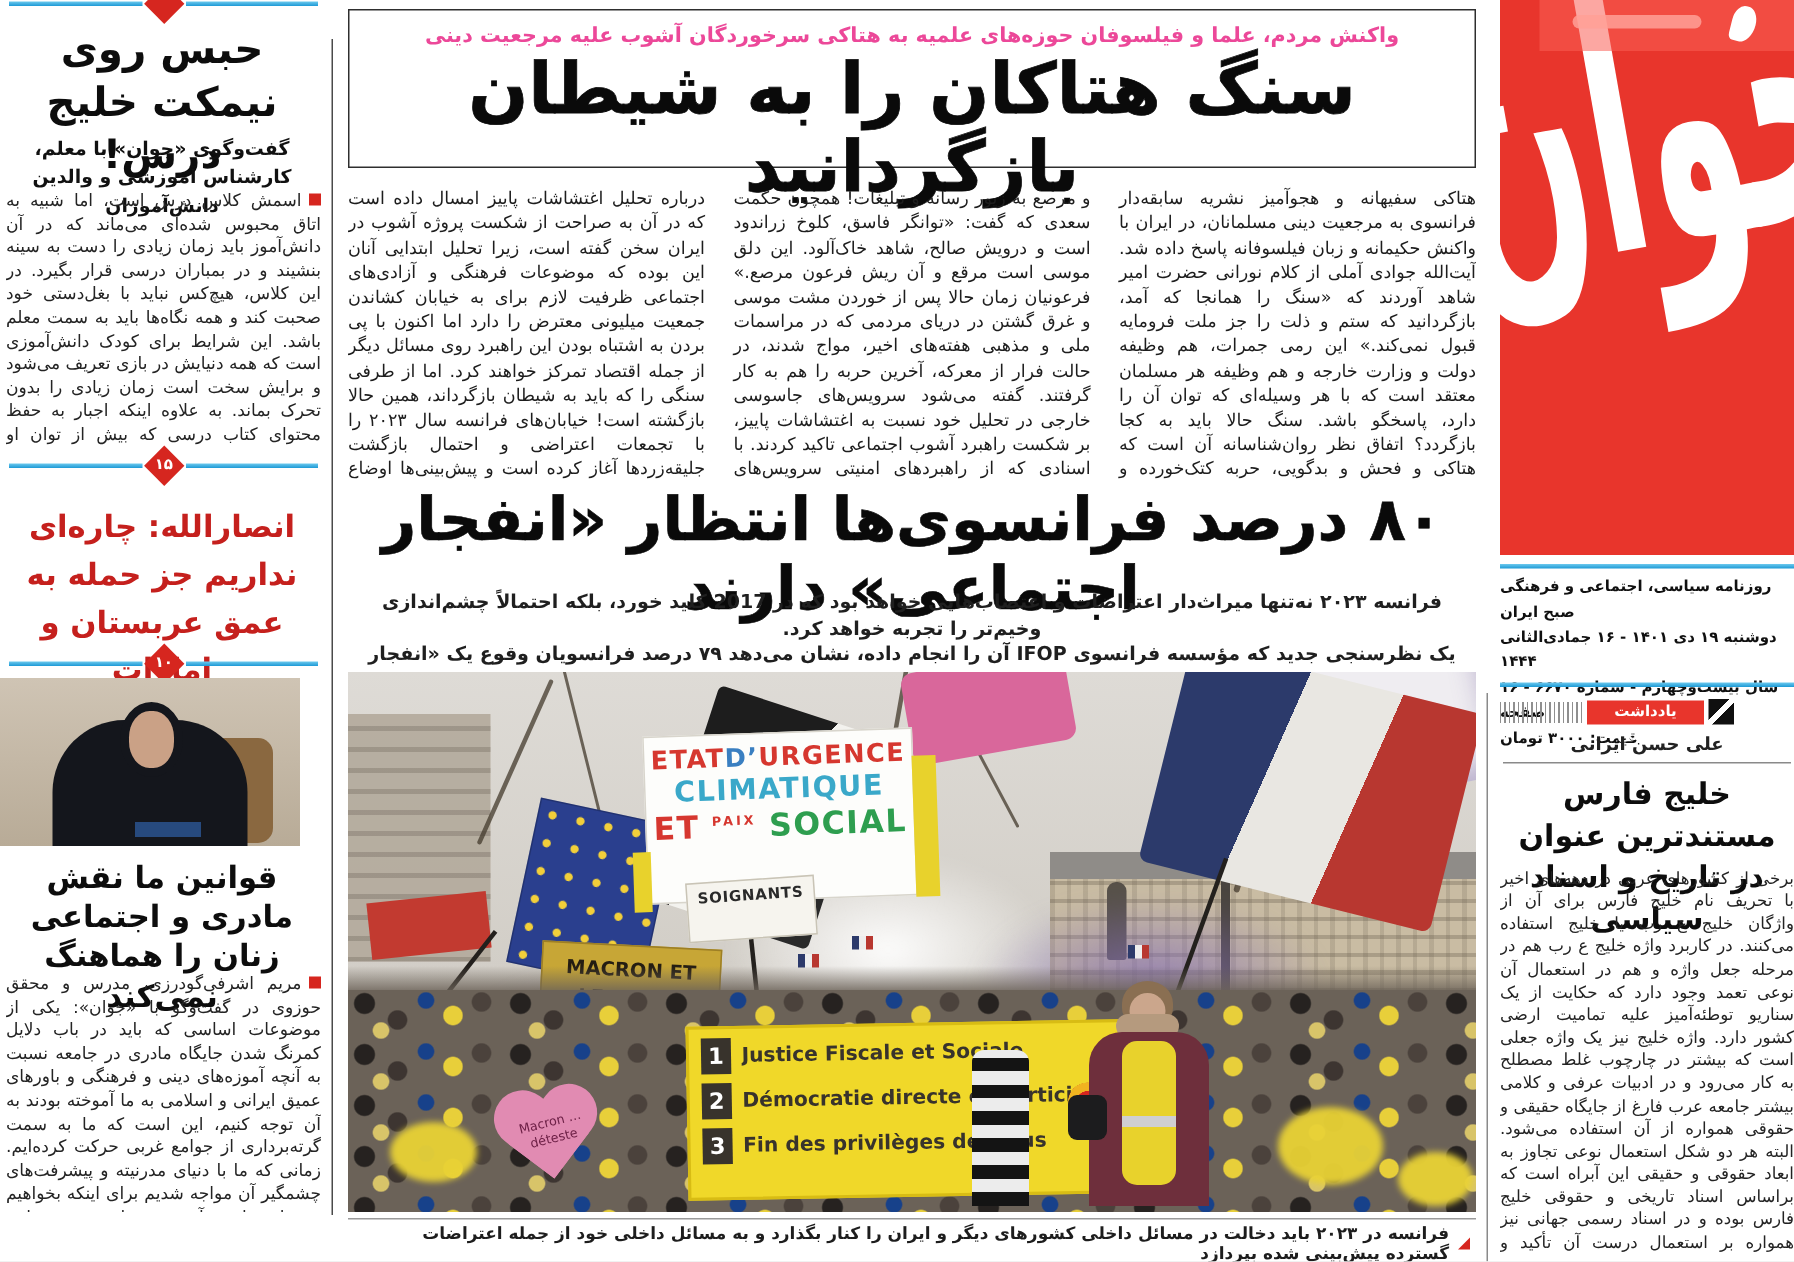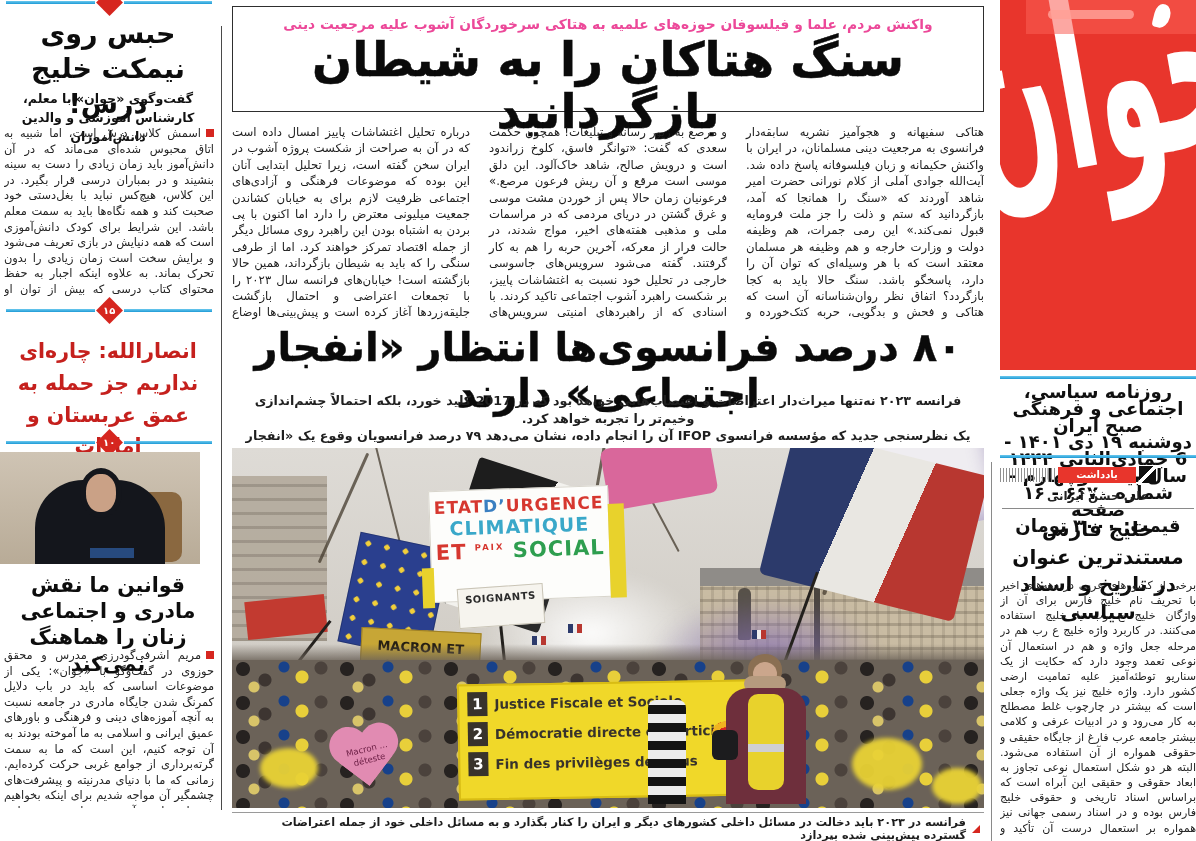--- a/index.html
+++ b/index.html
@@ -157,22 +157,22 @@
   
   .logo-box { position:absolute; left:1000px; top:0; width:196px; height:370px; background:#e8352c; overflow:hidden; }
   .logo-word { position:absolute; left:-40px; top:28px; width:280px; text-align:center; color:#fff;
                font-size:104px; font-weight:bold; transform:rotate(-10deg) scale(1.05,2.3);
                transform-origin:center; line-height:1; }
   .watermark { position:absolute; right:0; top:0; width:170px; height:34px; background:rgba(250,95,85,.55); }
   .wm-bar { position:absolute; right:62px; top:10px; width:86px; height:9px; background:rgba(255,160,150,.85); border-radius:5px; }
   .wm-dot { position:absolute; right:26px; top:4px; width:16px; height:24px; background:#fff;
             border-radius:50% 50% 60% 20%; transform:rotate(14deg); }
   .blue-rule { position:absolute; left:1000px; width:196px; height:3px; background:linear-gradient(#6cc9ee,#1d9ad6); }
-  .mast-info { position:absolute; left:1000px; top:384px; width:196px; text-align:center;
-               font-size:18px; font-weight:bold; line-height:16.8px; color:#101010; }
+  .mast-info { position:absolute; left:1000px; top:384px; width:196px; text-align:left;
+               font-size:10px; font-weight:bold; line-height:16.8px; color:#101010; }
   .badge-row { position:absolute; left:1000px; top:466px; width:156px; height:17px;
                display:flex; flex-direction:row; align-items:center; gap:3px; direction:rtl; }
   .note-icon { flex:none; width:17px; height:17px; background:linear-gradient(135deg, #101010 42%, #fff 42% 56%, #101010 56%); }
   .badge { flex:none; width:78px; height:16px; background:#e8352c; color:#fff; font-size:10px;
            font-weight:bold; text-align:center; line-height:16px; }
   .bstripes { flex:1; height:14px; background:repeating-linear-gradient(90deg, #8f8f8f 0 1px, transparent 1px 3px); }
   .note-author { position:absolute; left:1000px; top:489px; width:196px; text-align:center;
                  font-size:12px; font-weight:bold; color:#222; }
   .note-hr { position:absolute; left:1002px; top:508px; width:192px; height:1px; background:#8a8a8a; }
   .note-headline { position:absolute; left:1000px; top:516px; width:196px; text-align:center;
@@ -339,21 +339,21 @@
     <div class="logo-word">جوان</div>
     <div class="watermark">
       <span class="wm-bar"></span>
       <span class="wm-dot"></span>
     </div>
   </div>
 
   <div class="blue-rule" style="top:376px"></div>
   <div class="mast-info">
     <div>روزنامه سیاسی، اجتماعی و فرهنگی صبح ایران</div>
-    <div>دوشنبه ۱۹ دی ۱۴۰۱ - 6 جمادی‌الثانی ۱۴۴۴</div>
+    <div>دوشنبه ۱۹ دی ۱۴۰۱ - ۱۶ جمادی‌الثانی ۱۴۴۴</div>
     <div>سال بیست‌وچهارم - شماره ۶۶۷۰ - ۱۶ صفحه</div>
     <div>قیمت: ۳۰۰۰ تومان</div>
   </div>
   <div class="blue-rule" style="top:455px"></div>
 
   <div class="badge-row">
     <span class="note-icon"></span>
     <span class="badge">یادداشت سیاسی</span>
     <span class="bstripes"></span>
   </div>

